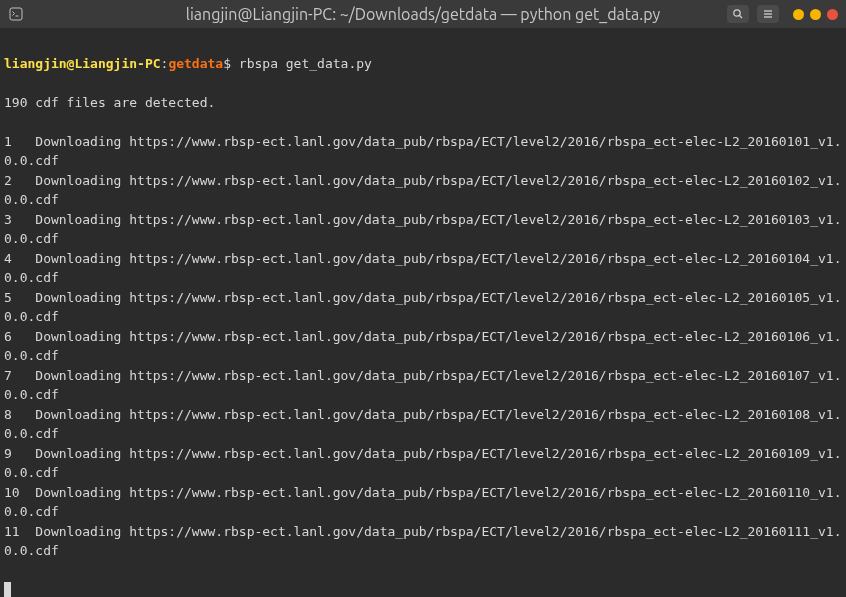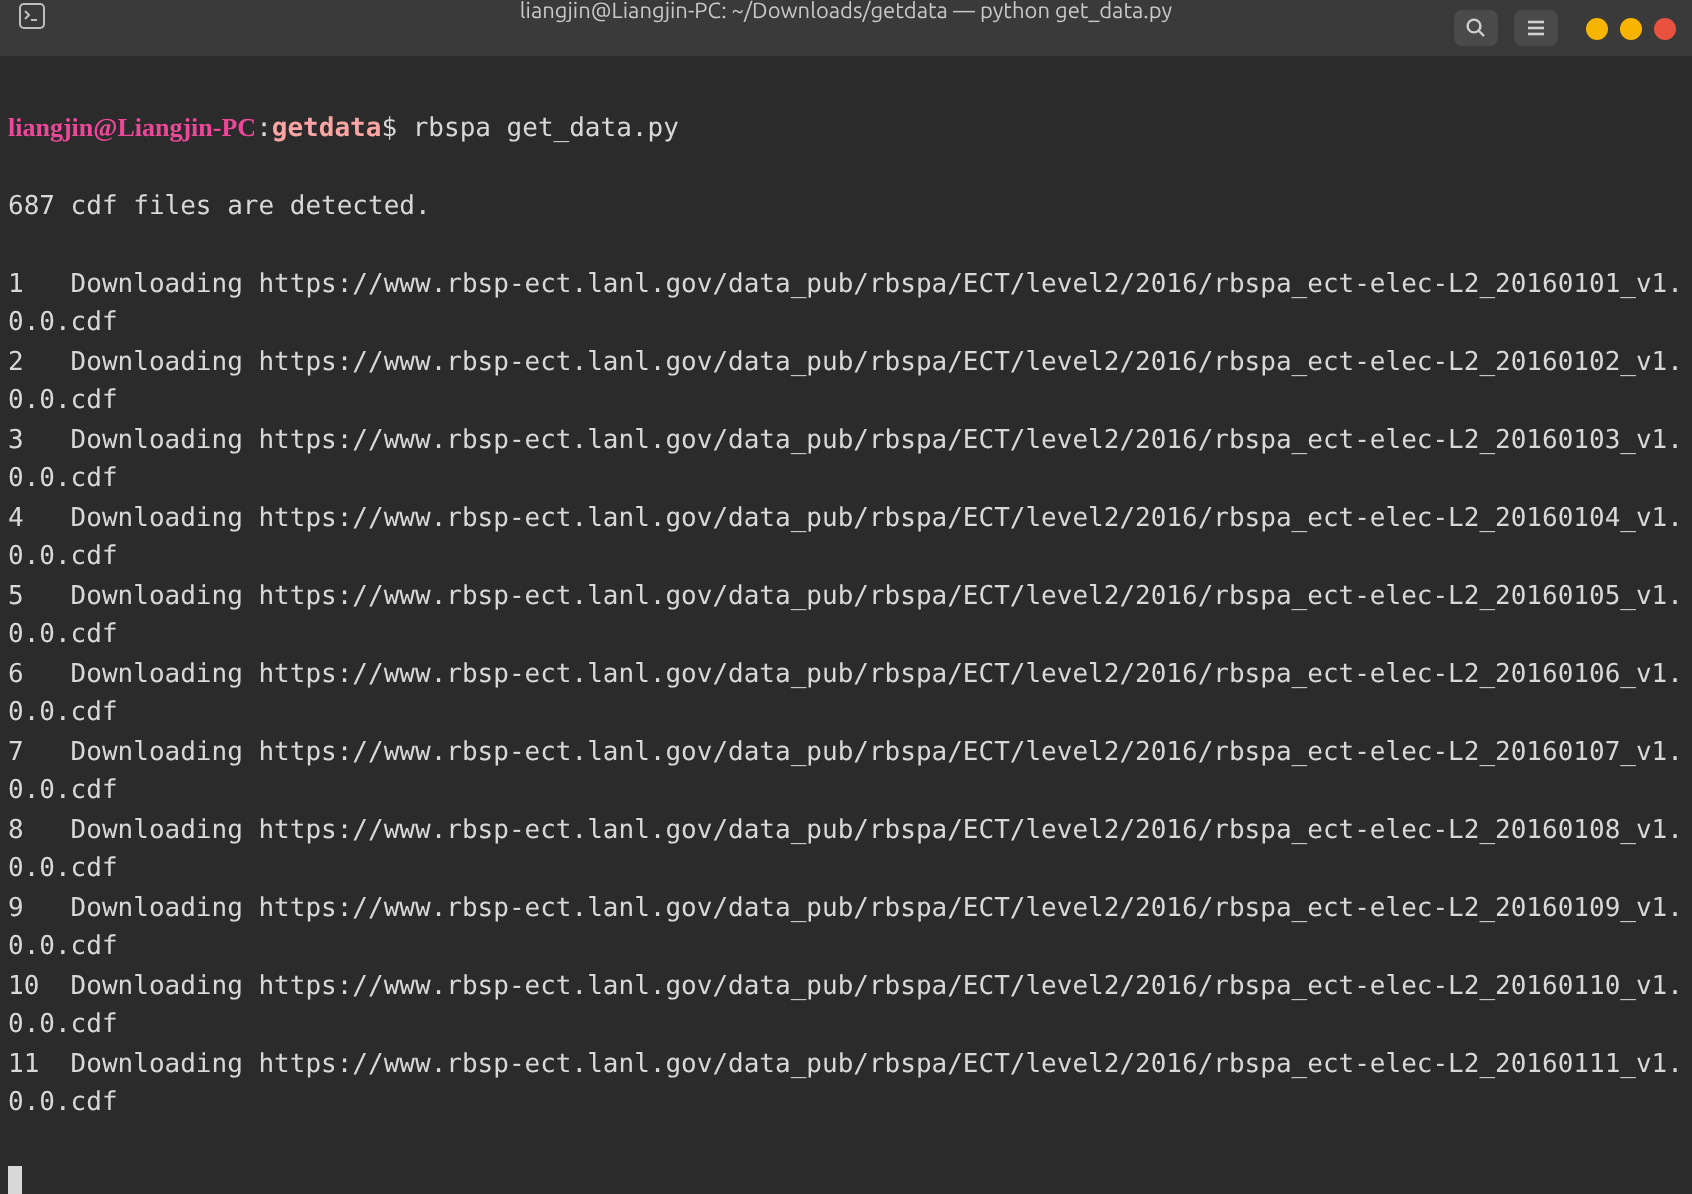--- a/index.html
+++ b/index.html
@@ -7,23 +7,24 @@
     width: 846px;
     height: 597px;
     background: #2b2b2b;
     font-family: "DejaVu Sans Mono", "Liberation Mono", Consolas, monospace;
     overflow: hidden;
   }
   .titlebar {
     height: 28px;
     background: #3a3a3a;
     display: flex;
+    align-items: center;
     padding: 0 8px;
     font-family: -apple-system, "Segoe UI", Ubuntu, sans-serif;
-    font-size: 11px;
+    font-size: 16px;
     color: #c8c8c8;
     position: relative;
   }
   .app-icon {
     width: 16px;
     height: 16px;
     margin-right: 8px;
     display: flex;
     align-items: center;
     justify-content: center;
@@ -63,22 +64,22 @@
   .dot-max { background: #f8b500; }
   .dot-close { background: #e8523f; }
   .terminal {
     padding: 6px 4px;
     font-size: 13px;
     line-height: 19.5px;
     color: #d8d8d8;
     white-space: pre-wrap;
     word-break: break-all;
   }
-  .prompt-user { color: #ec4899; font-weight: bold; font-family: Liberation Serif, serif; }
-  .prompt-dir { color: #fca5a5; font-weight: bold; }
+  .prompt-user { color: #fde047; font-weight: bold; }
+  .prompt-dir { color: #f97316; font-weight: bold; }
   .prompt-dollar { color: #d8d8d8; }
   .cursor {
     display: inline-block;
     width: 7px;
     height: 15px;
     background: #d8d8d8;
     vertical-align: text-bottom;
   }
   .line { display: block; }
 </style>
@@ -111,16 +112,16 @@
     <div class="win-controls">
       <div class="win-dot dot-min"></div>
       <div class="win-dot dot-max"></div>
       <div class="win-dot dot-close"></div>
     </div>
   </div>
 </div>
 
 <div class="terminal">
 <span class="line"><span class="prompt-user">liangjin@Liangjin-PC</span><span>:</span><span class="prompt-dir">getdata</span><span class="prompt-dollar">$</span> <span>rbspa get_data.py</span></span>
-<span class="line">687 cdf files are detected.</span>
+<span class="line">190 cdf files are detected.</span>
 <span class="line">1   Downloading https://www.rbsp-ect.lanl.gov/data_pub/rbspa/ECT/level2/2016/rbspa_ect-elec-L2_20160101_v1.0.0.cdf</span><span class="line">2   Downloading https://www.rbsp-ect.lanl.gov/data_pub/rbspa/ECT/level2/2016/rbspa_ect-elec-L2_20160102_v1.0.0.cdf</span><span class="line">3   Downloading https://www.rbsp-ect.lanl.gov/data_pub/rbspa/ECT/level2/2016/rbspa_ect-elec-L2_20160103_v1.0.0.cdf</span><span class="line">4   Downloading https://www.rbsp-ect.lanl.gov/data_pub/rbspa/ECT/level2/2016/rbspa_ect-elec-L2_20160104_v1.0.0.cdf</span><span class="line">5   Downloading https://www.rbsp-ect.lanl.gov/data_pub/rbspa/ECT/level2/2016/rbspa_ect-elec-L2_20160105_v1.0.0.cdf</span><span class="line">6   Downloading https://www.rbsp-ect.lanl.gov/data_pub/rbspa/ECT/level2/2016/rbspa_ect-elec-L2_20160106_v1.0.0.cdf</span><span class="line">7   Downloading https://www.rbsp-ect.lanl.gov/data_pub/rbspa/ECT/level2/2016/rbspa_ect-elec-L2_20160107_v1.0.0.cdf</span><span class="line">8   Downloading https://www.rbsp-ect.lanl.gov/data_pub/rbspa/ECT/level2/2016/rbspa_ect-elec-L2_20160108_v1.0.0.cdf</span><span class="line">9   Downloading https://www.rbsp-ect.lanl.gov/data_pub/rbspa/ECT/level2/2016/rbspa_ect-elec-L2_20160109_v1.0.0.cdf</span><span class="line">10  Downloading https://www.rbsp-ect.lanl.gov/data_pub/rbspa/ECT/level2/2016/rbspa_ect-elec-L2_20160110_v1.0.0.cdf</span><span class="line">11  Downloading https://www.rbsp-ect.lanl.gov/data_pub/rbspa/ECT/level2/2016/rbspa_ect-elec-L2_20160111_v1.0.0.cdf</span>
 <span class="cursor"></span>
 </div>
 
 </body></html>

